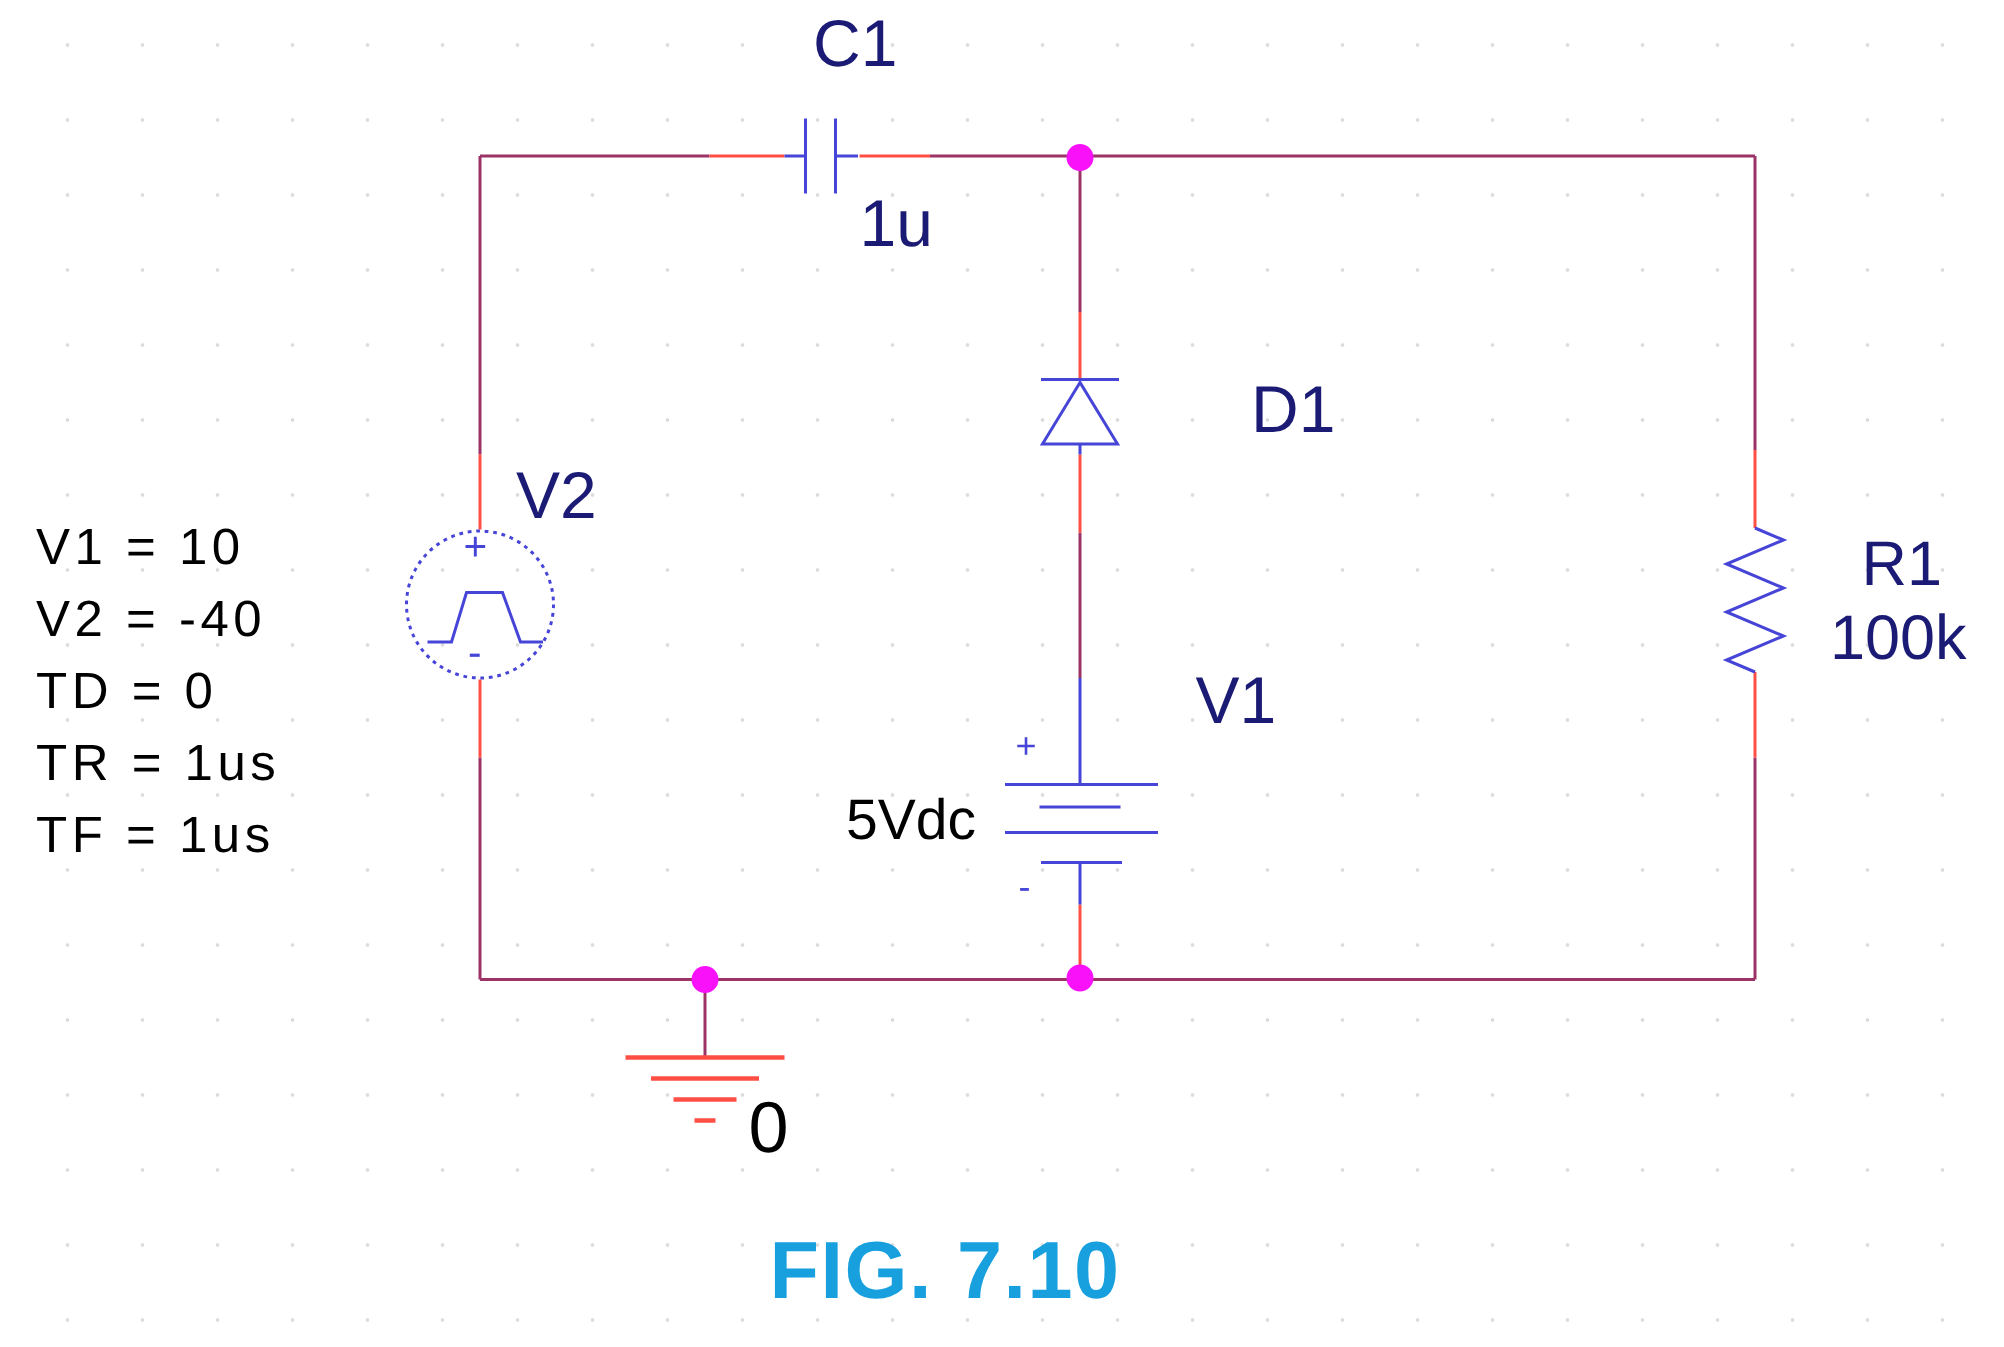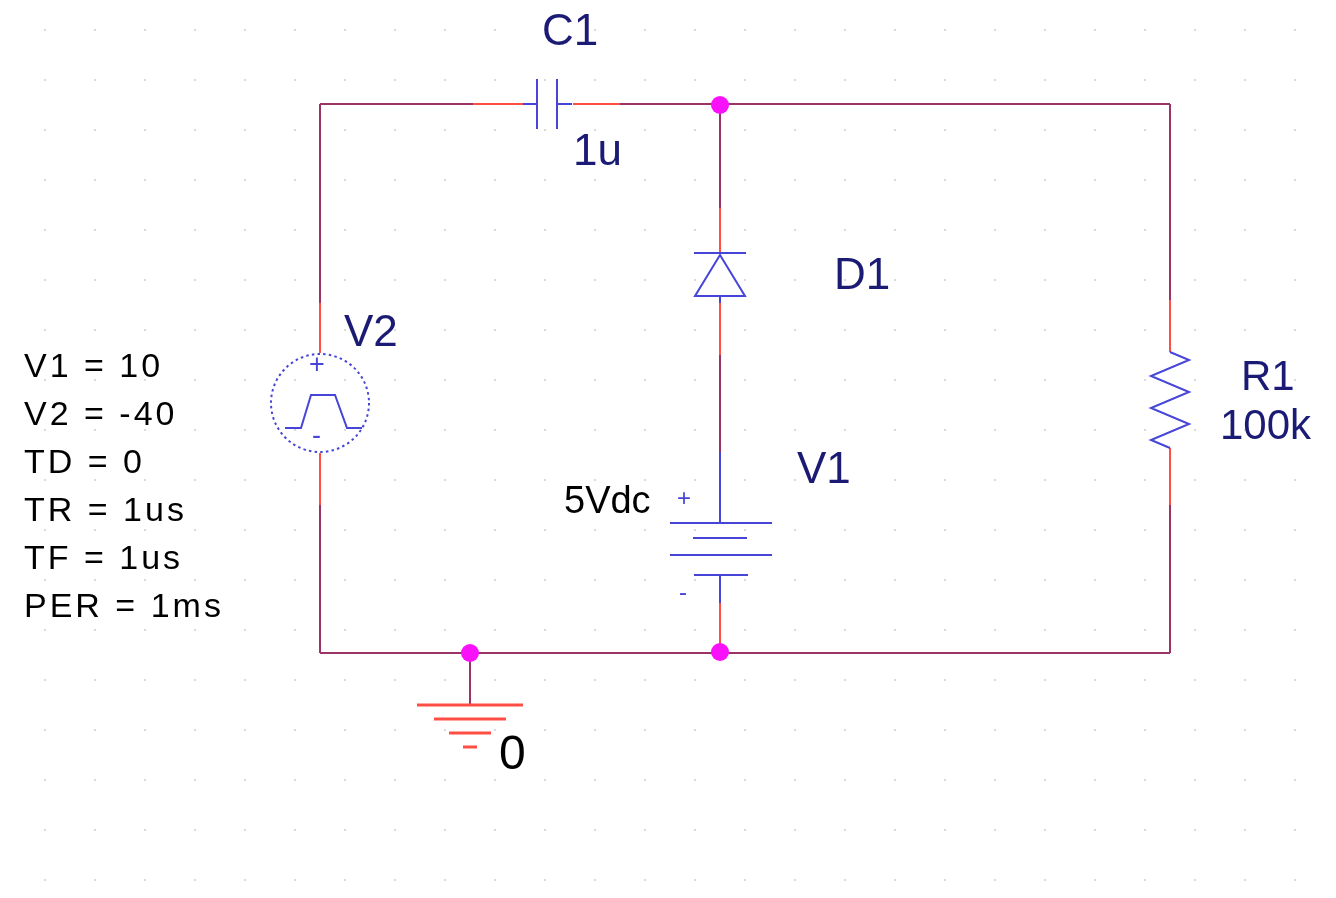--- a/index.html
+++ b/index.html
@@ -112,32 +112,32 @@
   <div class="lbl ref" style="left:542px;top:8px;">C1</div>
   <div class="lbl ref" style="left:573px;top:128px;">1u</div>
 
   <div class="lbl ref" style="left:834px;top:252px;">D1</div>
 
   <div class="lbl ref" style="left:344px;top:309px;">V2</div>
   <div class="lbl bluesign" style="left:309px;top:351px;font-size:27px;">+</div>
   <div class="lbl bluesign" style="left:312px;top:422px;font-size:27px;">-</div>
 
   <div class="lbl ref" style="left:755px;top:446px;margin-left:42px;">V1</div>
-  <div class="lbl black" style="left:564px;top:481px;font-size:38px;">5Vdc</div>
+  <div class="lbl black" style="left:564px;top:528px;font-size:38px;">5Vdc</div>
   <div class="lbl bluesign" style="left:677px;top:486px;font-size:24px;">+</div>
   <div class="lbl bluesign" style="left:679px;top:580px;font-size:24px;">-</div>
 
   <div class="lbl small-ref" style="left:1241px;top:355px;">R1</div>
   <div class="lbl small-ref" style="left:1220px;top:404px;">100k</div>
 
   <div class="lbl black" style="left:499px;top:729px;font-size:48px;">0</div>
 
   <div class="params">
     <div class="pline">V1 = 10</div>
     <div class="pline">V2 = -40</div>
     <div class="pline">TD = 0</div>
     <div class="pline">TR = 1us</div>
     <div class="pline">TF = 1us</div>
-    <div class="pline">PER = 1ms</div>
   </div>
 
+  <div class="fig-caption">FIG. 7.10</div>
 
 </div>
 
 </body></html>

